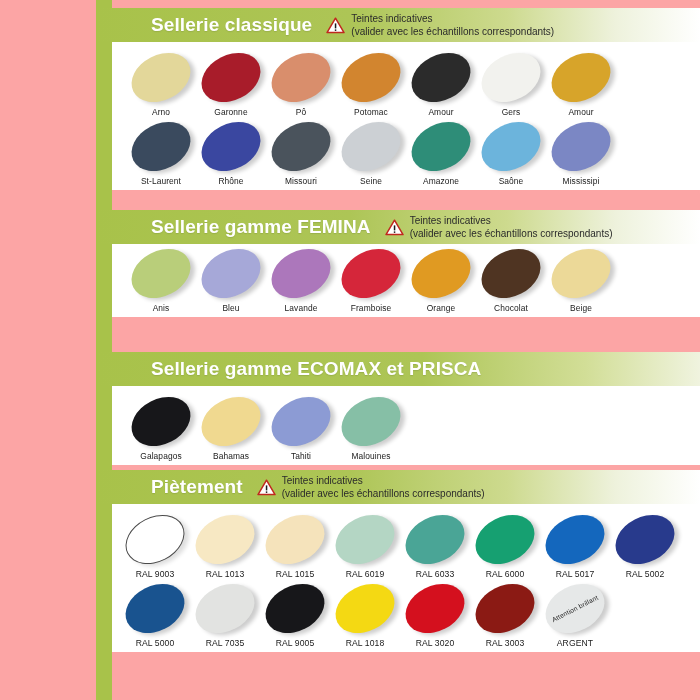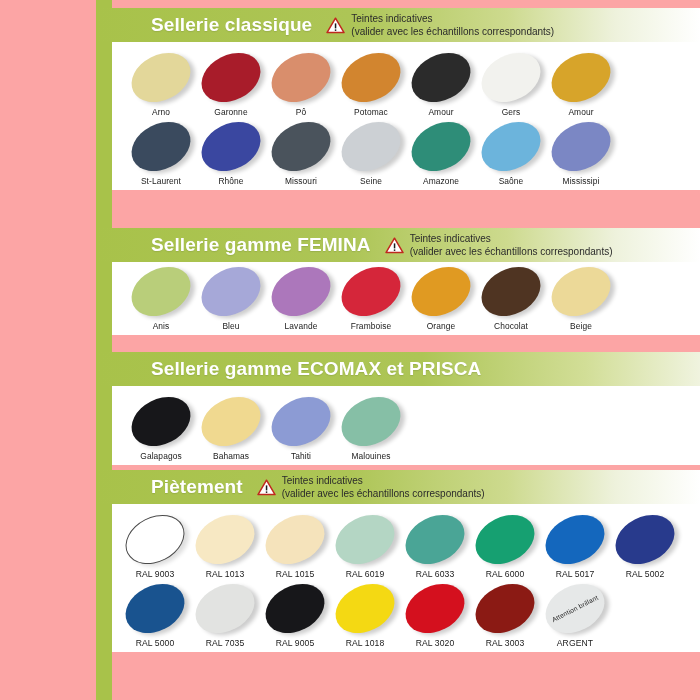--- a/index.html
+++ b/index.html
@@ -220,21 +220,21 @@
             </div>
             <div class="cell">
               <div class="swatch-wrap">
                 <div class="swatch" style="background: rgb(123, 135, 196);"></div>
               </div>
               <div class="label">Mississipi</div>
             </div>
           </div>
         </div>
       </div>
-      <div class="section" style="top: 228px;">
+      <div class="section" style="top: 210px;">
         <div class="band" style="width: 604px;">
           <div class="band-title">Sellerie gamme FEMINA</div>
           <div class="warn">
             <span>
               <svg width="19" height="17" viewBox="0 0 19 17">
                 <path d="M9.5 1.2 L18 15.6 L1 15.6 Z" fill="#ffffff" stroke="#c0281f" stroke-width="1.5" stroke-linejoin="round"></path>
                 <rect x="8.8" y="6.4" width="1.5" height="5" fill="#1a1a1a"></rect>
                 <rect x="8.8" y="12.4" width="1.5" height="1.5" fill="#1a1a1a"></rect>
               </svg>
             </span>

